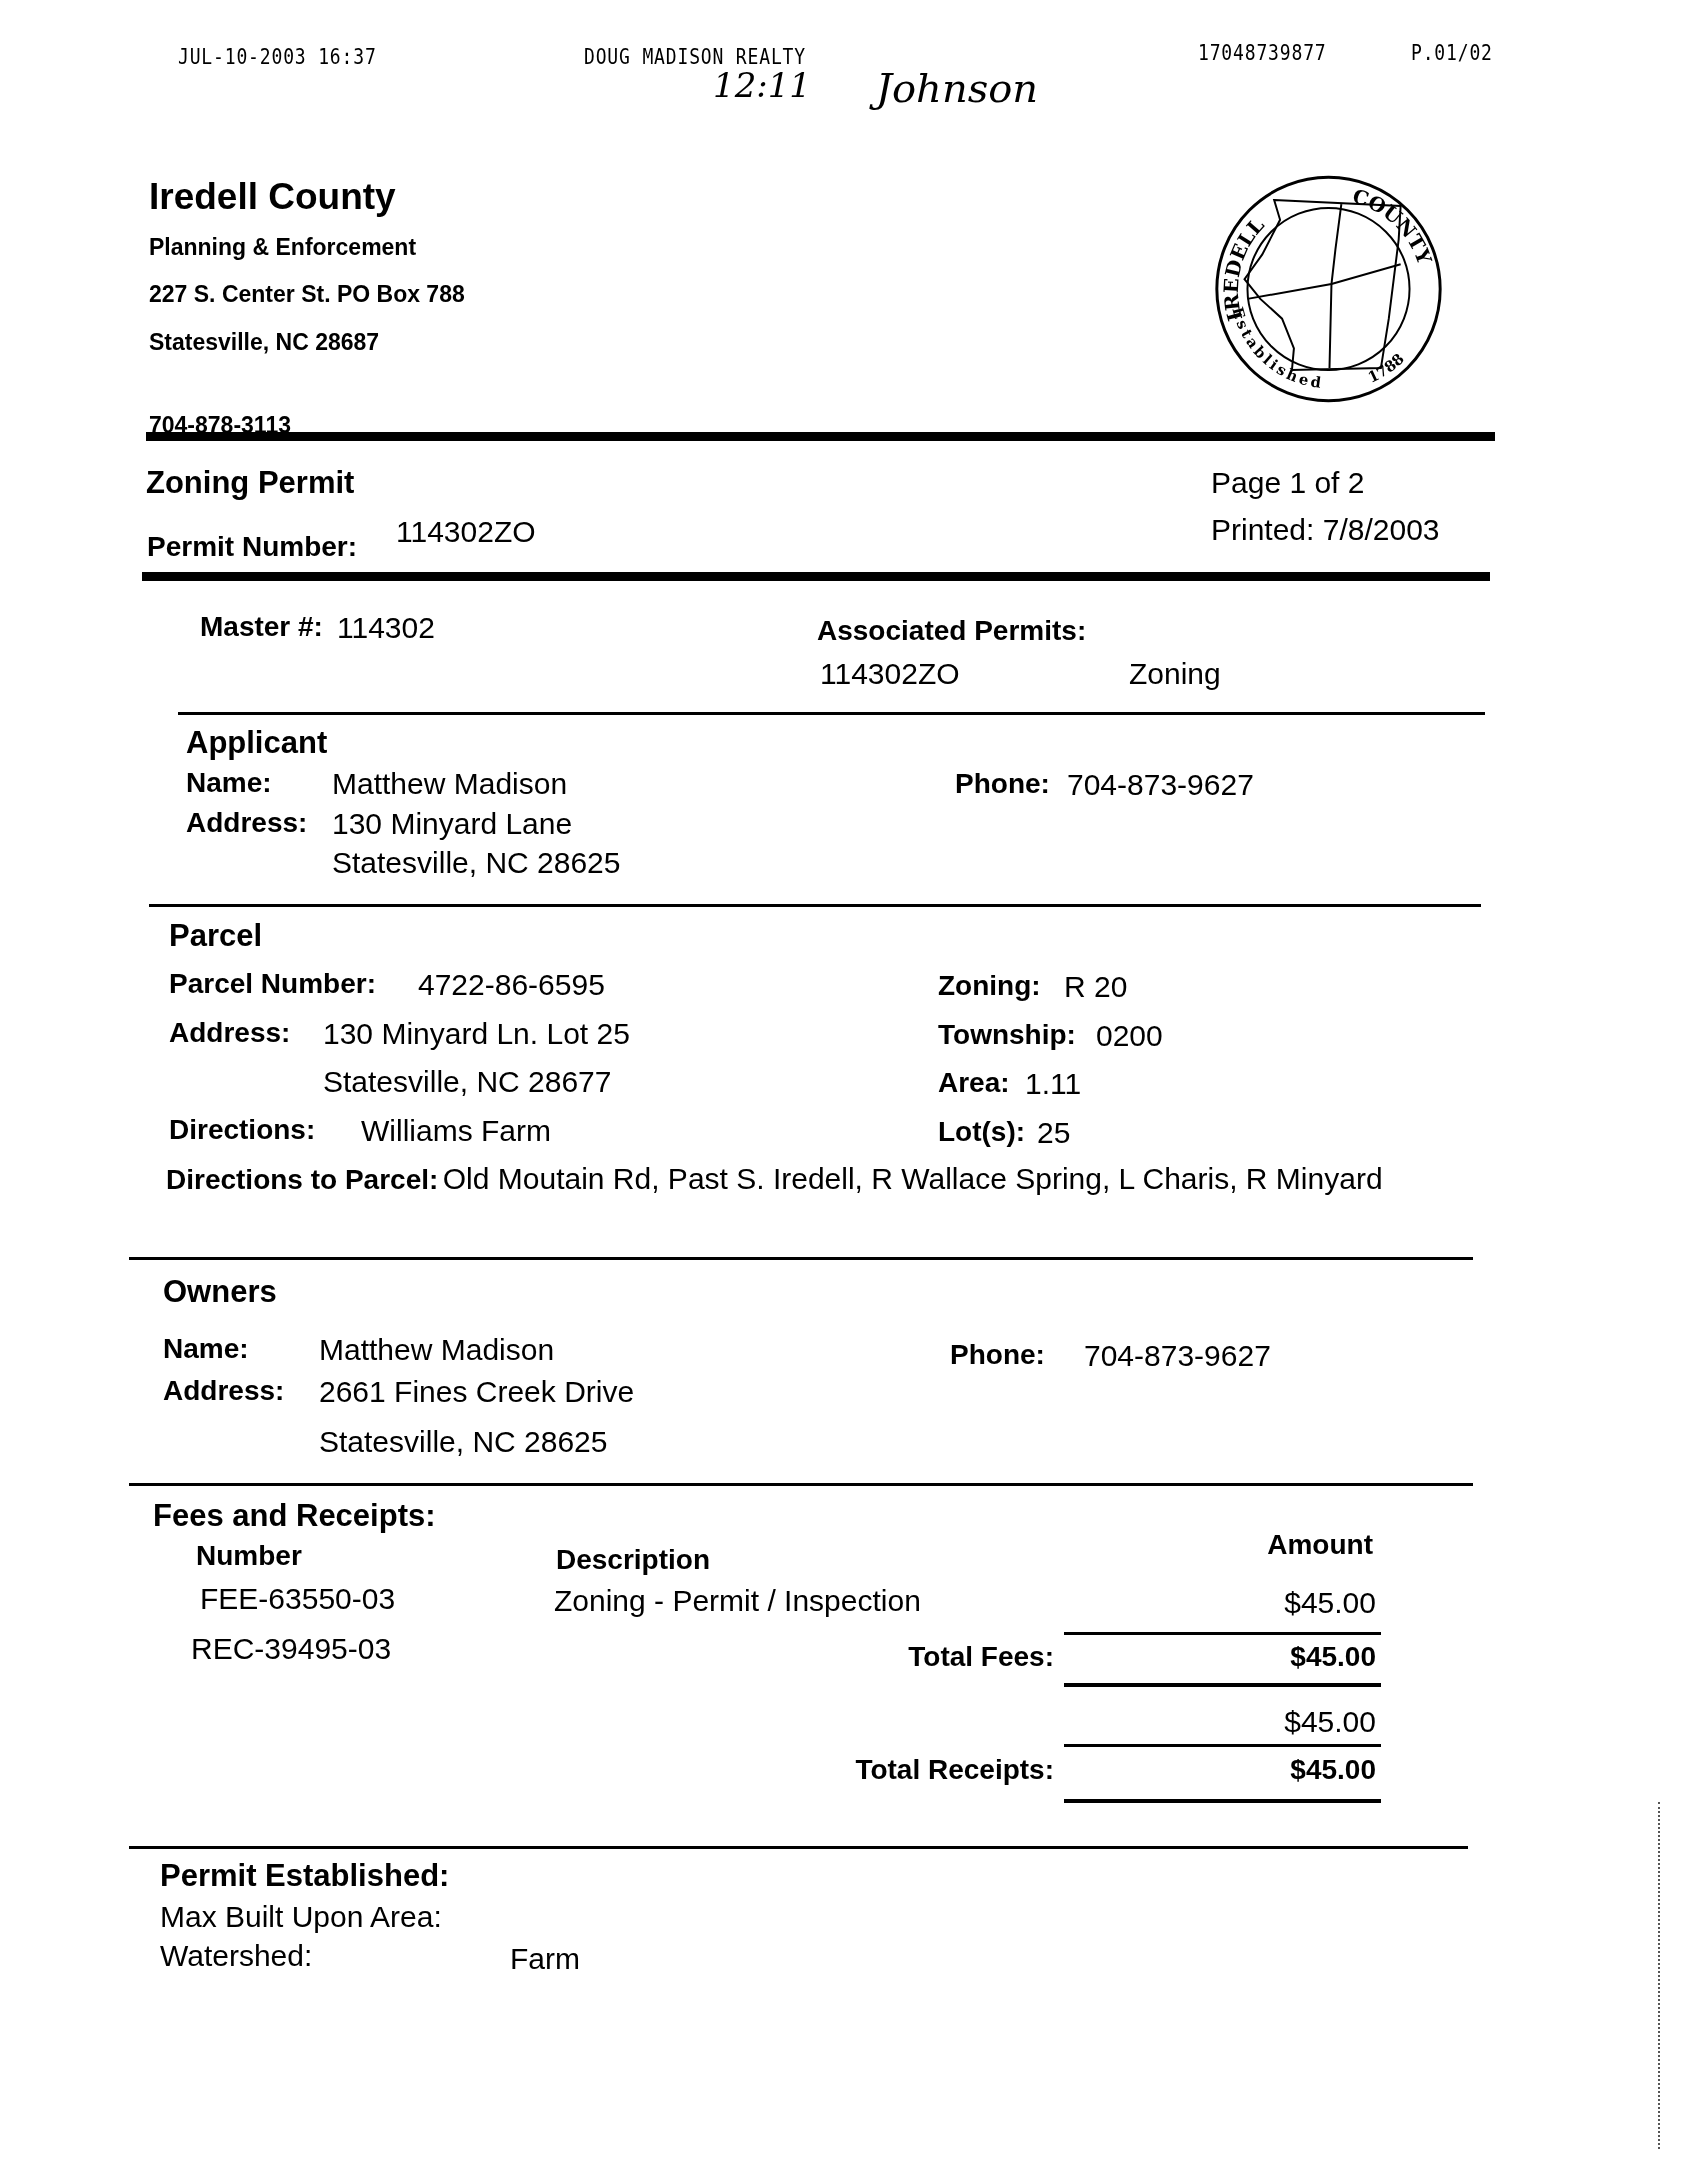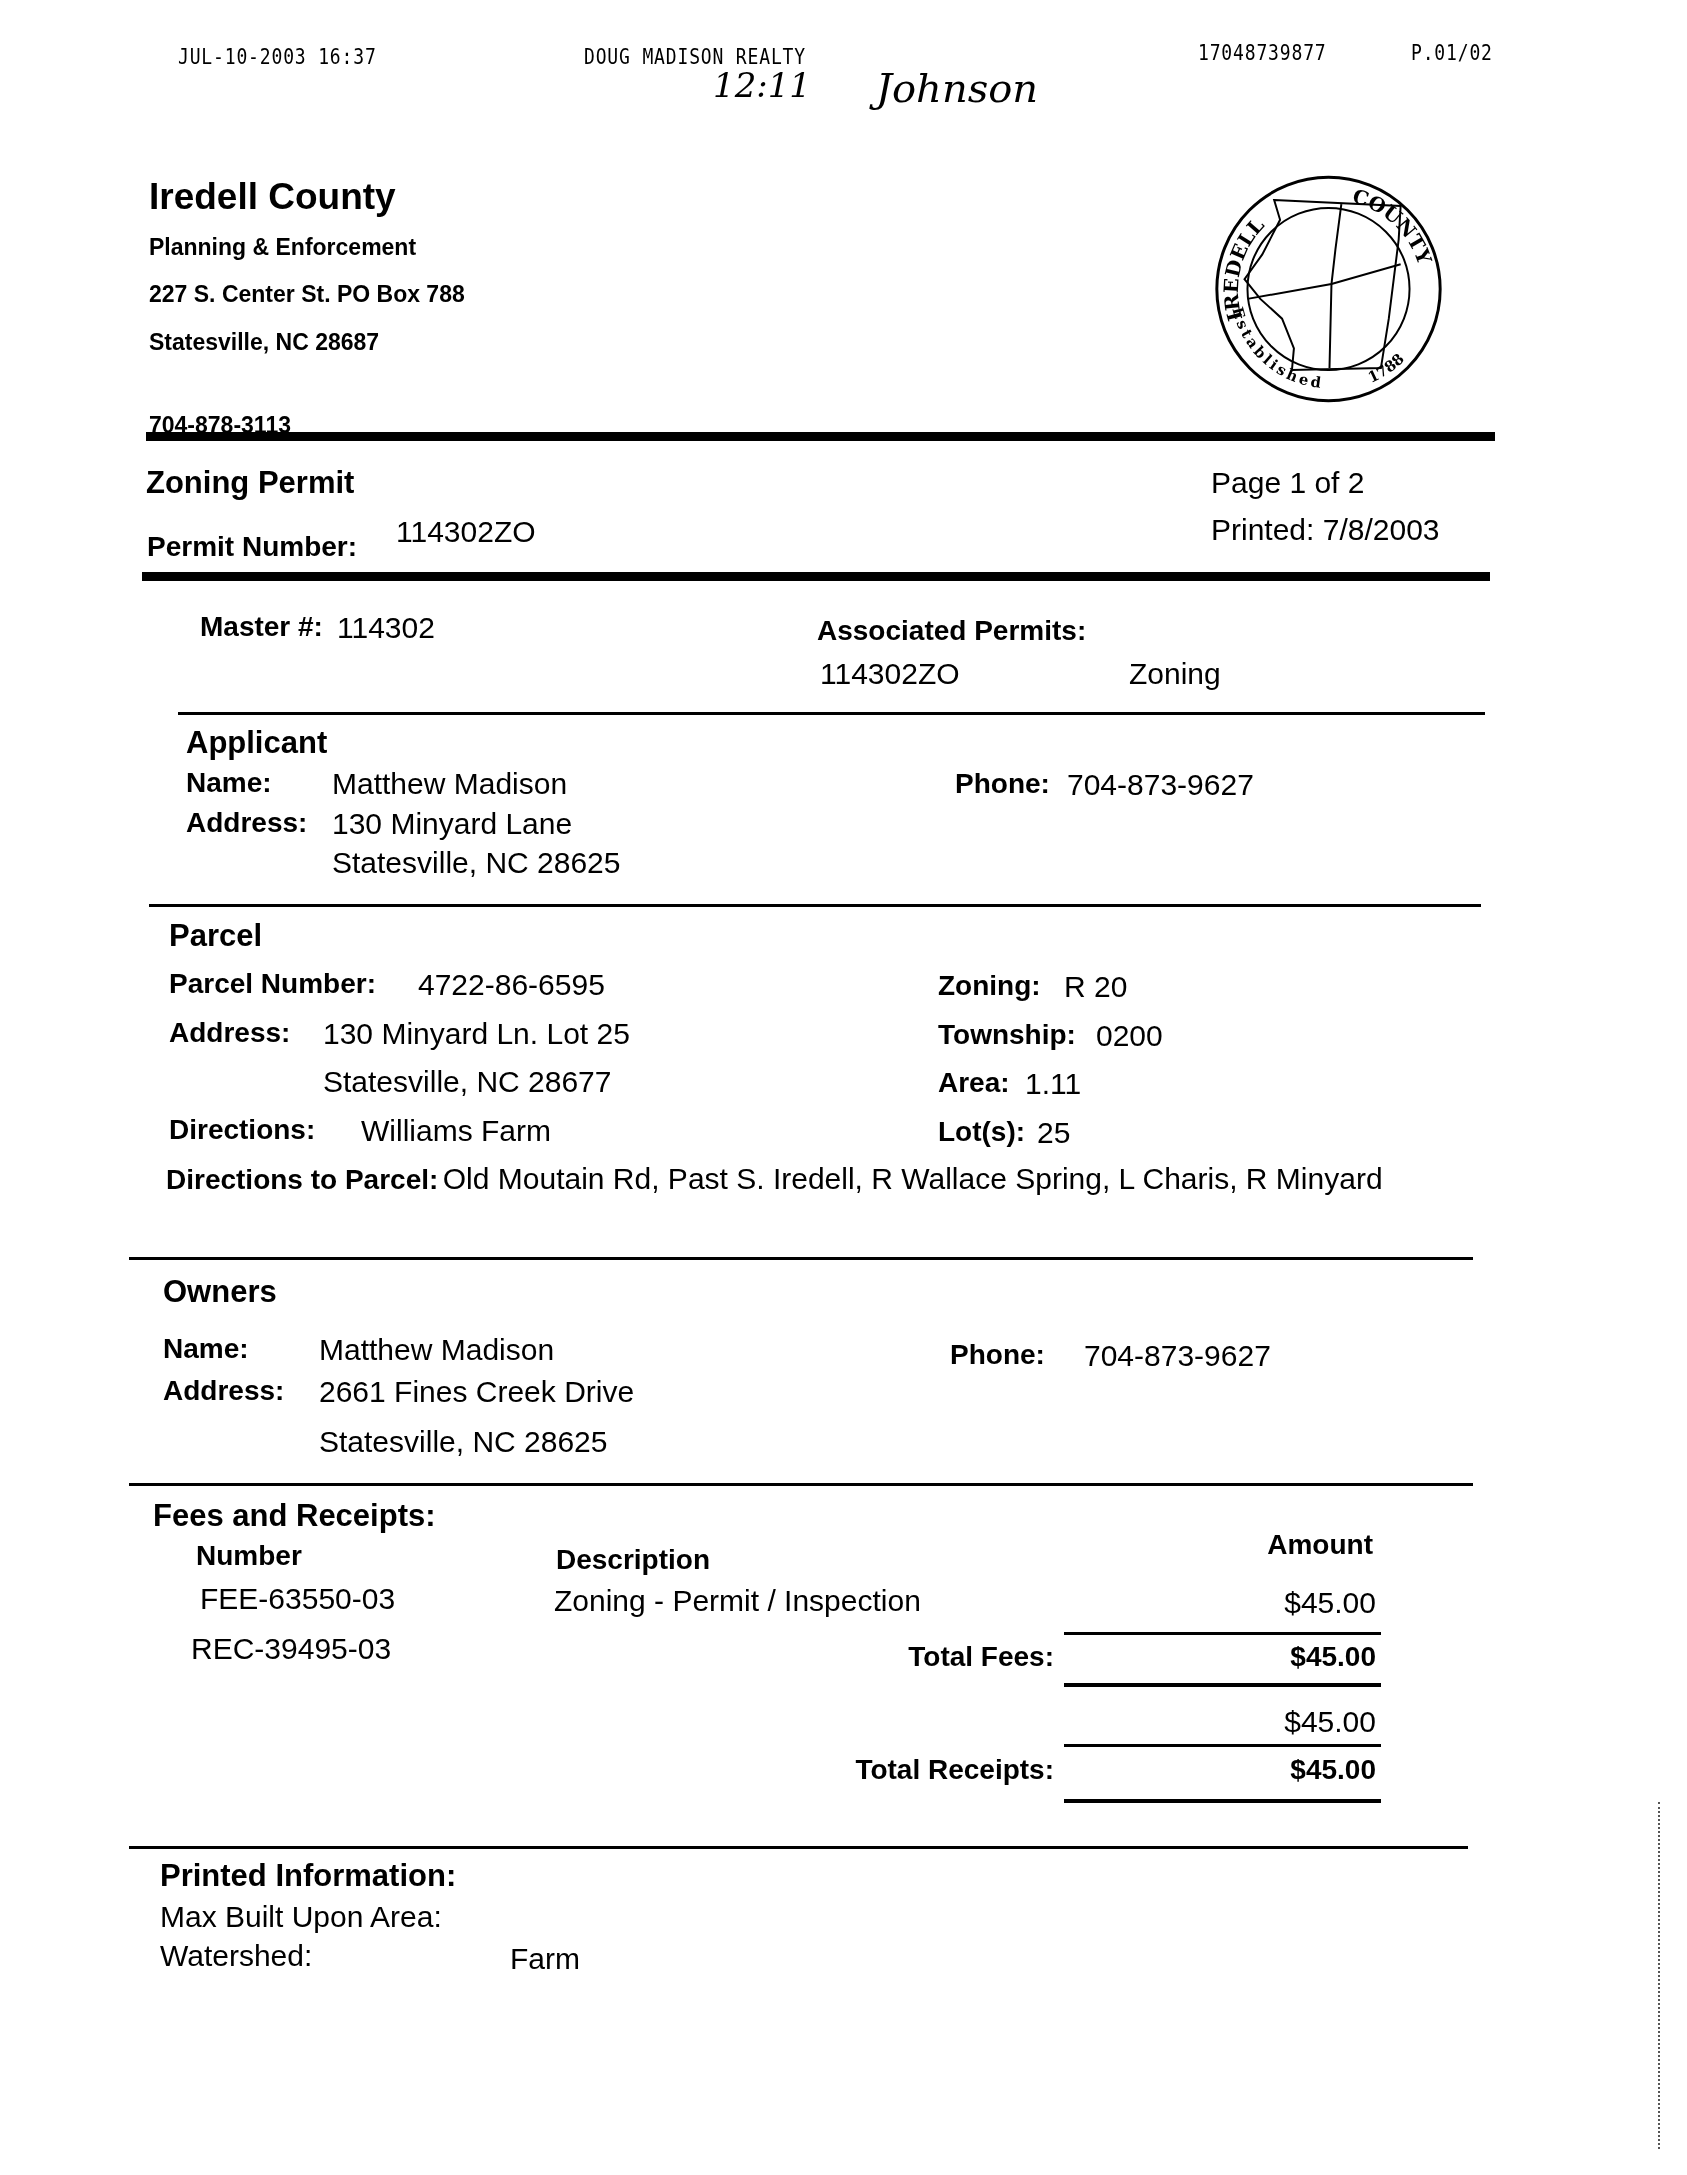--- a/index.html
+++ b/index.html
@@ -157,21 +157,21 @@
     <div class="abs val right" style="left:1188px; top:1705px; width:188px;">$45.00</div>
   </div>
   <div class="rule thin" style="left:1064px; top:1744px; width:317px;"></div>
   <div class="abs lbl right" style="left:752px; top:1754px; width:302px;">Total Receipts:</div>
   <div class="abs lbl right" style="left:1188px; top:1754px; width:188px;">$45.00</div>
   <div class="rule thin" style="left:1064px; top:1799px; width:317px; height:4px;"></div>
 </div>
 <div class="rule thin" style="left:129px; top:1846px; width:1339px;"></div>
 
 <div>
-  <div class="abs h2" style="left:160px; top:1858px;">Printed Information:</div>
+  <div class="abs h2" style="left:160px; top:1858px;">Permit Established:</div>
   <div class="abs val" style="left:160px; top:1900px;">Max Built Upon Area:</div>
   <div class="abs val" style="left:510px; top:1900px;"></div>
   <div class="abs val" style="left:160px; top:1939px;">Watershed:</div>
   <div class="abs val" style="left:510px; top:1942px;">Farm</div>
 </div>
 
 <div class="edge-line"></div>
 
 
 </body></html>

